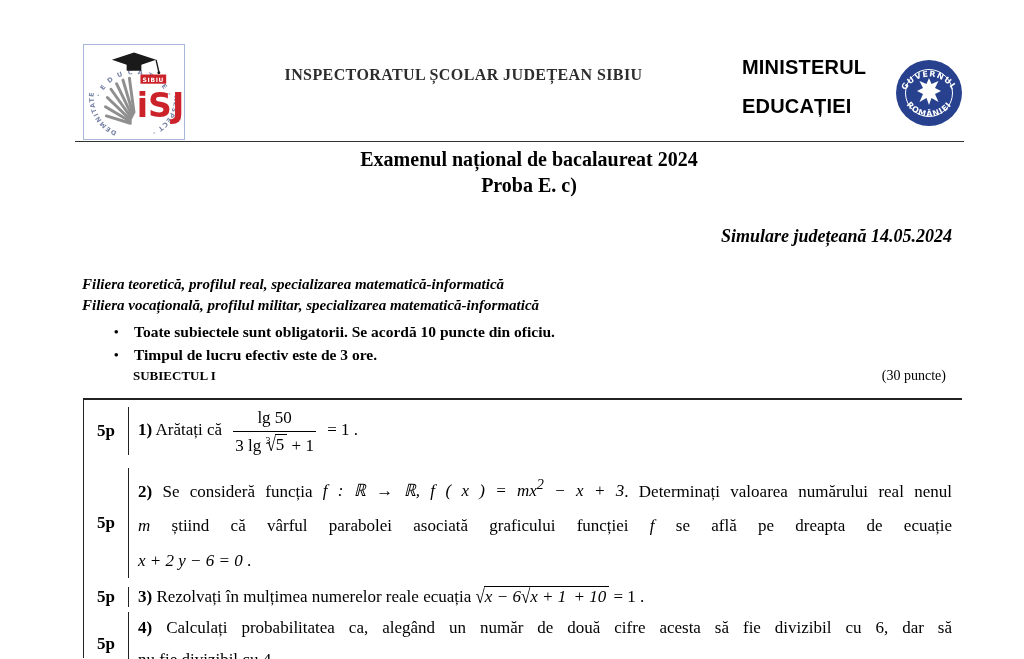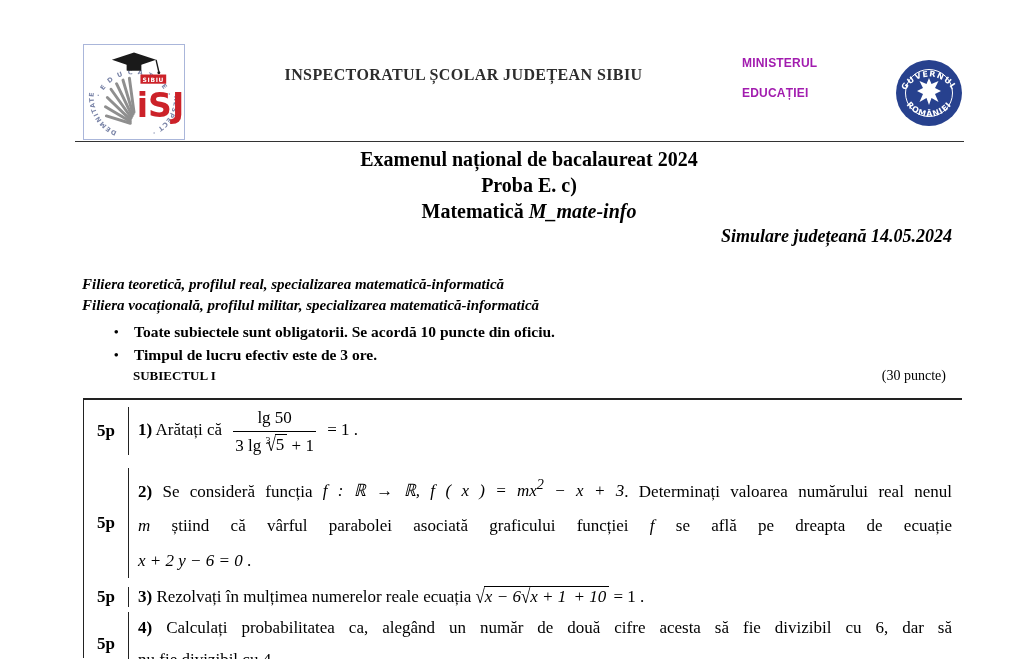--- a/index.html
+++ b/index.html
@@ -20,21 +20,21 @@
     display: flex; align-items: center; justify-content: center; flex: 0 0 auto;
   }
   .institution {
     flex: 1 1 auto; text-align: center; padding-top: 22px;
     font-weight: bold; font-size: 16px; letter-spacing: .4px; color: #2d2d2d;
     font-family: "Liberation Serif", serif;
   }
   .ministry {
     flex: 0 0 auto; width: 130px; padding-top: 12px;
     font-family: "Liberation Sans", sans-serif;
-    font-weight: bold; font-size: 12px; color: #a21caf; letter-spacing: .2px;
+    font-weight: bold; font-size: 20px; color: #000000; letter-spacing: .2px;
   }
   .ministry div { margin-bottom: 16px; }
   .gov-seal { flex: 0 0 auto; margin-left: 22px; margin-top: 14px; }
 
   
   .top-rule { position: absolute; left: 75px; right: 60px; top: 141px; border-top: 1.6px solid #333; }
 
   
   .titles { position: absolute; left: 96px; right: 62px; top: 146px; text-align: center; }
   .titles .t { font-weight: bold; font-size: 20px; line-height: 26px; }
@@ -166,21 +166,20 @@
         </g>
       </svg>
     </div>
   </div>
 
   <div class="top-rule"></div>
 
   <div class="titles">
     <div class="t">Examenul național de bacalaureat 2024</div>
     <div class="t">Proba E. c)</div>
-    <div class="t"><span>Matematică</span> <span class="variant">M_mate-info</span></div>
   </div>
 
   <div class="simulation">Simulare județeană 14.05.2024</div>
 
   <div class="audience">
     <div>Filiera teoretică, profilul real, specializarea matematică-informatică</div>
     <div>Filiera vocațională, profilul militar, specializarea matematică-informatică</div>
   </div>
 
   <div class="bullets">

